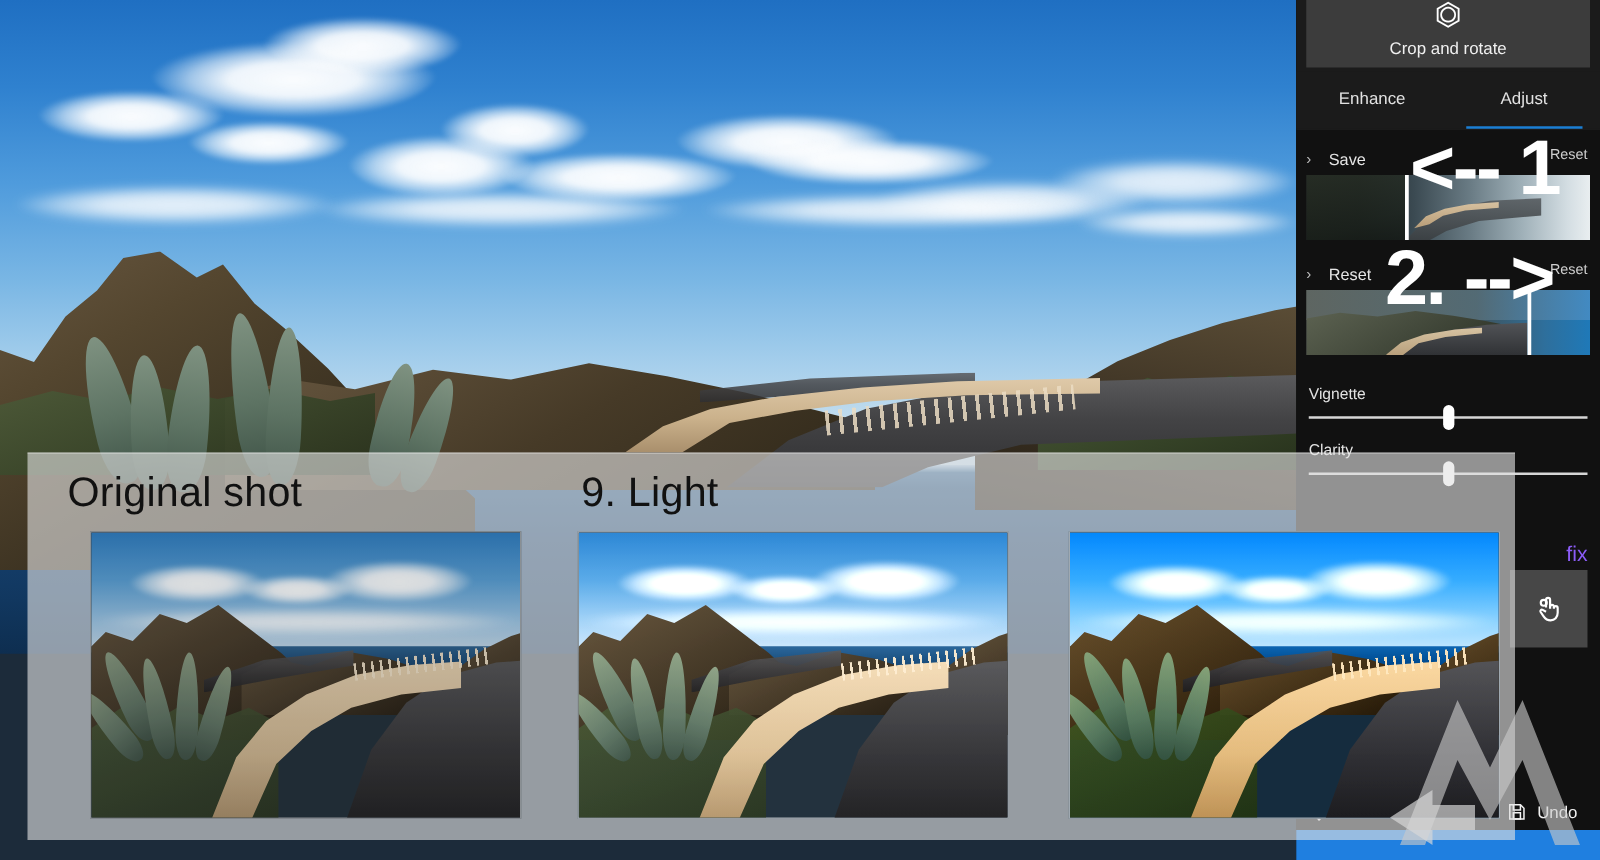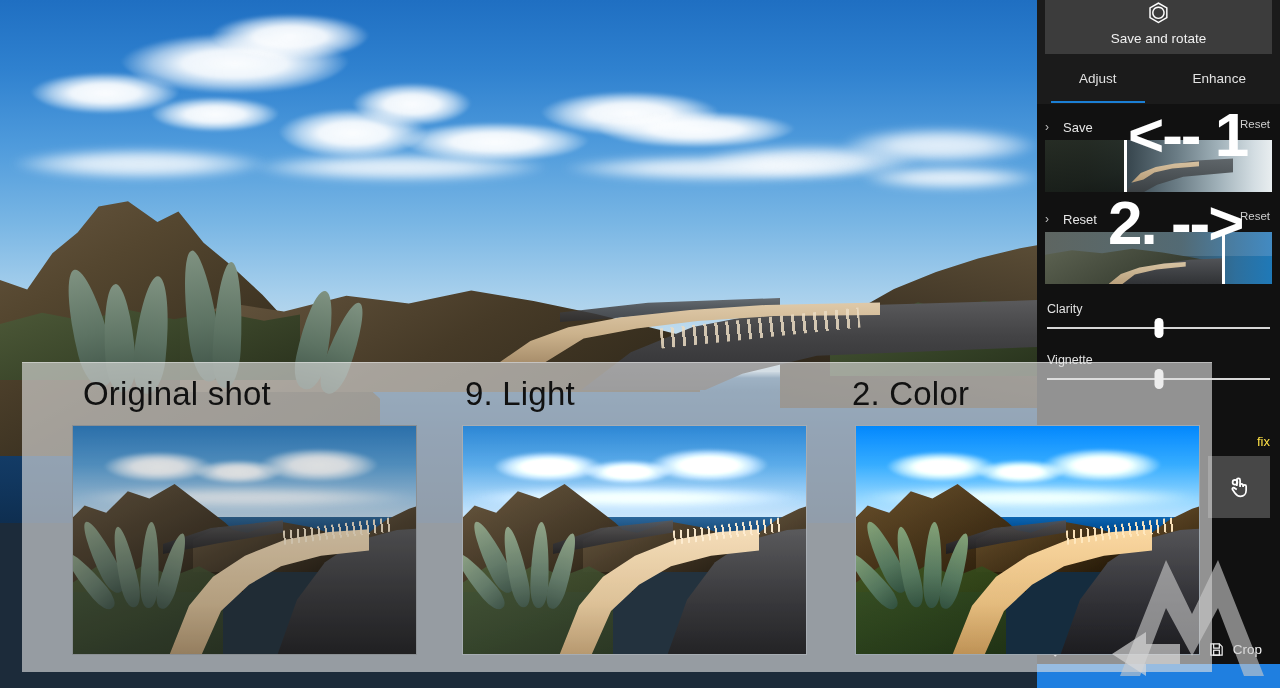--- a/index.html
+++ b/index.html
@@ -141,21 +141,21 @@
   .slider-lbl { font-size: 12.5px; color: #e2e2e2; margin-bottom: 11px; }
   .slider-track {
     position: relative; height: 2px; background: #d6d6d6; width: 100%;
   }
   .slider-thumb {
     position: absolute; top: -9px; width: 9px; height: 20px;
     background: #fff; border-radius: 5px; transform: translateX(-50%);
   }
 
   .panel-foot-text {
-    position: absolute; right: 10px; font-size: 13px; color: #fde047;
+    position: absolute; right: 10px; font-size: 17px; color: #8b5cf6;
   }
   .spot-btn {
     position: absolute; width: 62px; height: 62px;
     background: #474747; display: flex; align-items: center; justify-content: center;
   }
   .spot-btn svg { width: 26px; height: 26px; }
 
   .undo-all {
     position: absolute; left: 12px; display: flex; align-items: center;
     gap: 7px; font-size: 13px; color: #e8e8e8;
@@ -290,29 +290,29 @@
     <div style="position:absolute;left:660px;top:318px;width:200px;height:20px;
                 background: repeating-linear-gradient(to right,
                   rgba(235,220,195,.95) 0 3px, rgba(235,220,195,0) 3px 11px);
                 transform: rotate(-6deg); opacity:.9;"></div>
   </div>
 
   <div id="edit-panel">
 
     <div class="crop-tile">
       <span class="glyph">⏣</span>
-      <span class="lbl">Save and rotate</span>
+      <span class="lbl">Crop and rotate</span>
     </div>
 
     <div class="tabs">
+      <div class="tab">
+        <span>Enhance</span>
+      </div>
       <div class="tab active">
         <span>Adjust</span>
-      </div>
-      <div class="tab">
-        <span>Enhance</span>
       </div>
     </div>
 
     <div class="panel-body">
 
       <div class="adj-row">
         <div class="adj-head">
           <span class="chev">›</span>
           <span>Save</span>
         </div>
@@ -354,29 +354,29 @@
           <div style="position:absolute;left:30%;top:46%;width:48%;height:54%;
                       background:linear-gradient(to bottom,#54565a,#303235);
                       clip-path:polygon(0% 100%,18% 56%,42% 30%,70% 14%,100% 8%,100% 100%);"></div>
           <div style="position:absolute;left:28%;top:52%;width:34%;height:48%;
                       background:linear-gradient(to bottom,#dbc8a8,#b9a07c);
                       clip-path:polygon(0% 100%,16% 60%,40% 34%,72% 18%,100% 12%,100% 30%,62% 42%,34% 62%,18% 100%);"></div>
           <div class="divider" style="left:78%;"></div>
         </div>
       </div>
 
-      <div class="slider-row" style="margin-top:18px;">
-        <div class="slider-lbl">Clarity</div>
+      <div class="slider-row" style="margin-top:24px;">
+        <div class="slider-lbl">Vignette</div>
         <div class="slider-track">
           <div class="slider-thumb" style="left:50%;"></div>
         </div>
       </div>
 
-      <div class="slider-row" style="margin-top:24px;">
-        <div class="slider-lbl">Vignette</div>
+      <div class="slider-row" style="margin-top:18px;">
+        <div class="slider-lbl">Clarity</div>
         <div class="slider-track">
           <div class="slider-thumb" style="left:50%;"></div>
         </div>
       </div>
 
       <div class="panel-foot-text" style="top:330px;">fix</div>
 
       <div class="spot-btn" style="right:10px; top:352px;">
         <svg viewBox="0 0 24 24" fill="none" stroke="#fff" stroke-width="1.6">
           <path d="M10 11V5.5a1.5 1.5 0 0 1 3 0V12"></path>
@@ -391,33 +391,33 @@
                      border-left:2px solid #ddd;transform:rotate(-40deg);"></span>
         <span>Undo all</span>
       </div>
 
       <div class="save-btn" style="right:18px; bottom:30px;">
         <svg viewBox="0 0 24 24" width="17" height="17" fill="none" stroke="#f2f2f2" stroke-width="1.7">
           <path d="M4 4h12l4 4v12H4z"></path>
           <path d="M8 4v6h8V4"></path>
           <rect x="8" y="13" width="8" height="7"></rect>
         </svg>
-        <span>Crop</span>
+        <span>Undo</span>
       </div>
     </div>
   </div>
 
   <div class="blue-bar"></div>
 
   <div class="annot" style="left:1128px; top:104px;">&lt;-- 1</div>
   <div class="annot" style="left:1108px; top:192px;">2. --&gt;</div>
 
   <div id="compare-overlay">
 
-    <div class="cmp-title" style="left:61px;">Original shot</div>
+    <div class="cmp-title" style="left:32px;">Original shot</div>
     <div class="thumb f-dark" style="left:50px;">
       <div class="t-sky"></div>
       <div class="t-sea"></div>
       <div class="cloud" style="left:30px;  top:18px; width:110px; height:38px;"></div>
       <div class="cloud" style="left:120px; top:28px; width:90px;  height:30px;"></div>
       <div class="cloud" style="left:186px; top:14px; width:120px; height:42px;"></div>
       <div class="cloud soft" style="left:0px; top:56px; width:345px; height:26px;"></div>
       <div class="t-rock" style="left:-10px; top:46px; width:180px; height:120px;
            clip-path:polygon(0% 46%,12% 28%,24% 34%,36% 16%,48% 22%,62% 10%,76% 26%,90% 42%,100% 56%,100% 100%,0% 100%);"></div>
       <div class="t-rock" style="left:120px; top:76px; width:160px; height:70px;
@@ -469,21 +469,20 @@
       <div style="position:absolute;left:210px;top:98px;width:110px;height:14px;
            background:repeating-linear-gradient(to right,rgba(235,220,195,.95) 0 2px,rgba(235,220,195,0) 2px 7px);
            transform:rotate(-7deg);"></div>
       <div class="t-agave" style="left:20px;  top:92px;  width:20px; height:78px; transform:rotate(-26deg);"></div>
       <div class="t-agave" style="left:44px;  top:100px; width:18px; height:82px; transform:rotate(-12deg);"></div>
       <div class="t-agave" style="left:68px;  top:96px;  width:18px; height:86px; transform:rotate(2deg);"></div>
       <div class="t-agave" style="left:90px;  top:106px; width:18px; height:78px; transform:rotate(16deg);"></div>
       <div class="t-agave" style="left:8px;   top:120px; width:18px; height:70px; transform:rotate(-40deg);"></div>
     </div>
 
-    <div class="cmp-title" style="left:830px;">2. Color</div>
     <div class="thumb f-color" style="left:833px;">
       <div class="t-sky"></div>
       <div class="t-sea"></div>
       <div class="cloud" style="left:30px;  top:18px; width:110px; height:38px;"></div>
       <div class="cloud" style="left:120px; top:28px; width:90px;  height:30px;"></div>
       <div class="cloud" style="left:186px; top:14px; width:120px; height:42px;"></div>
       <div class="cloud soft" style="left:0px; top:56px; width:345px; height:26px;"></div>
       <div class="t-rock" style="left:-10px; top:46px; width:180px; height:120px;
            clip-path:polygon(0% 46%,12% 28%,24% 34%,36% 16%,48% 22%,62% 10%,76% 26%,90% 42%,100% 56%,100% 100%,0% 100%);"></div>
       <div class="t-rock" style="left:120px; top:76px; width:160px; height:70px;

